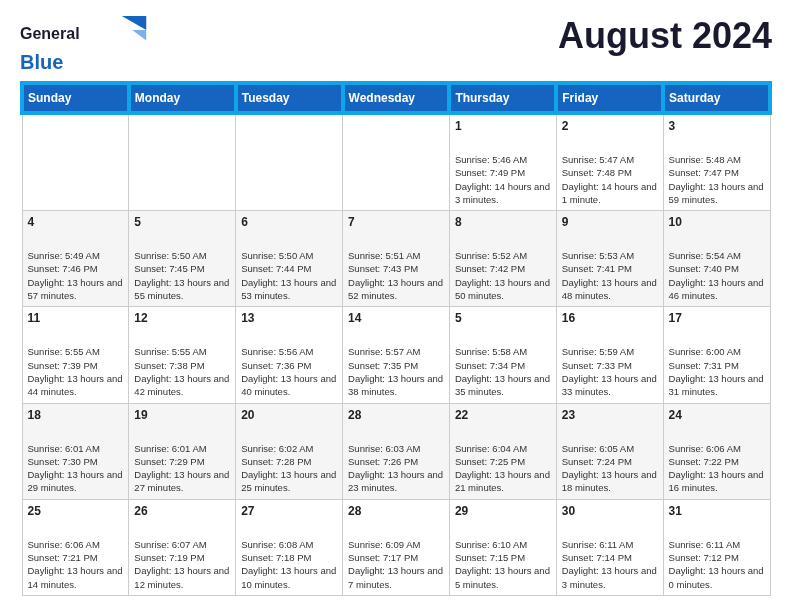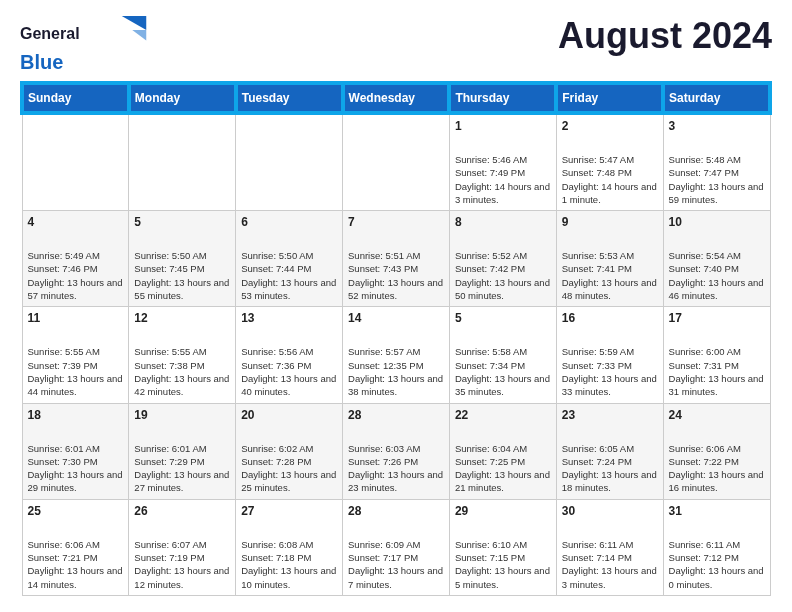--- a/index.html
+++ b/index.html
@@ -207,21 +207,21 @@
         <td>
           <span class="day-number">13</span>
           <div class="cell-content">Sunrise: 5:56 AM
 Sunset: 7:36 PM
 Daylight: 13 hours
 and 40 minutes.</div>
         </td>
         <td>
           <span class="day-number">14</span>
           <div class="cell-content">Sunrise: 5:57 AM
-Sunset: 12:35 PM
+Sunset: 7:35 PM
 Daylight: 13 hours
 and 38 minutes.</div>
         </td>
         <td>
           <span class="day-number">5</span>
           <div class="cell-content">Sunrise: 5:58 AM
 Sunset: 7:34 PM
 Daylight: 13 hours
 and 35 minutes.</div>
         </td>

